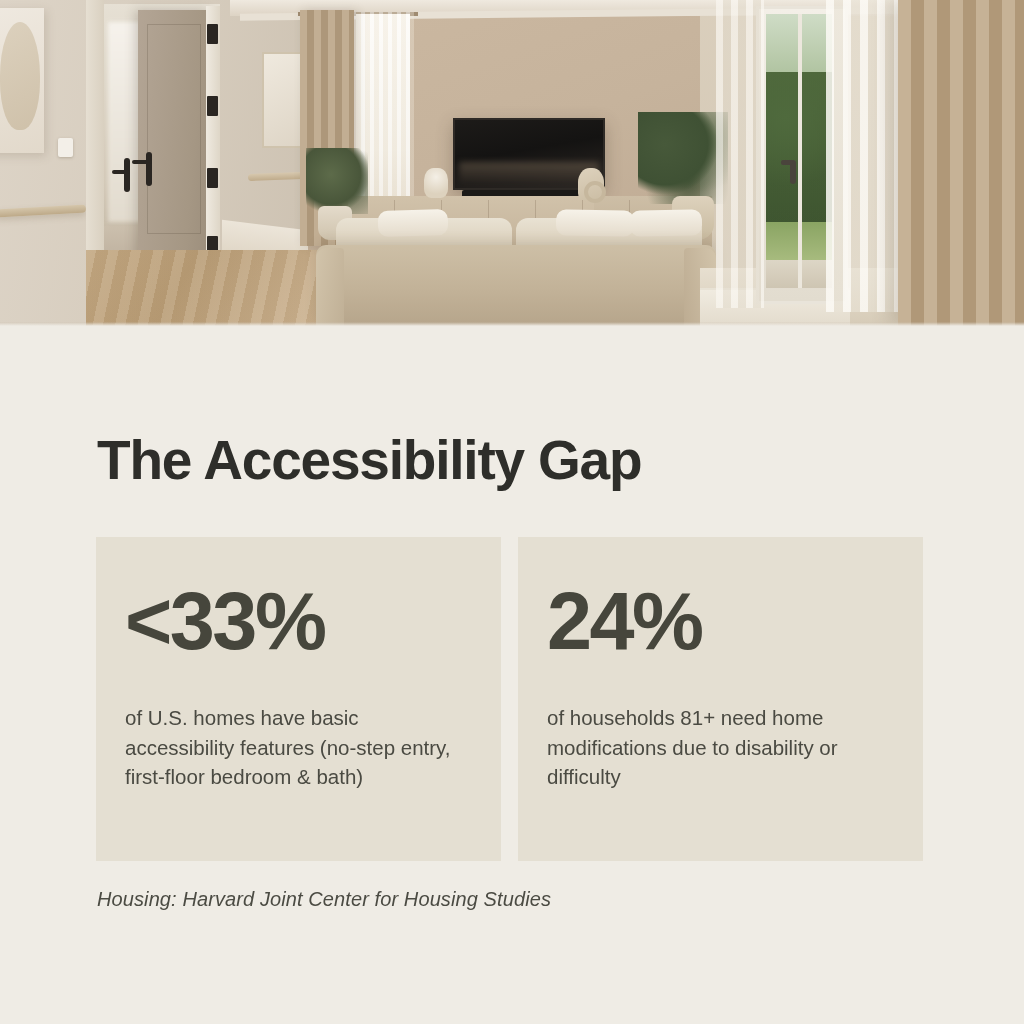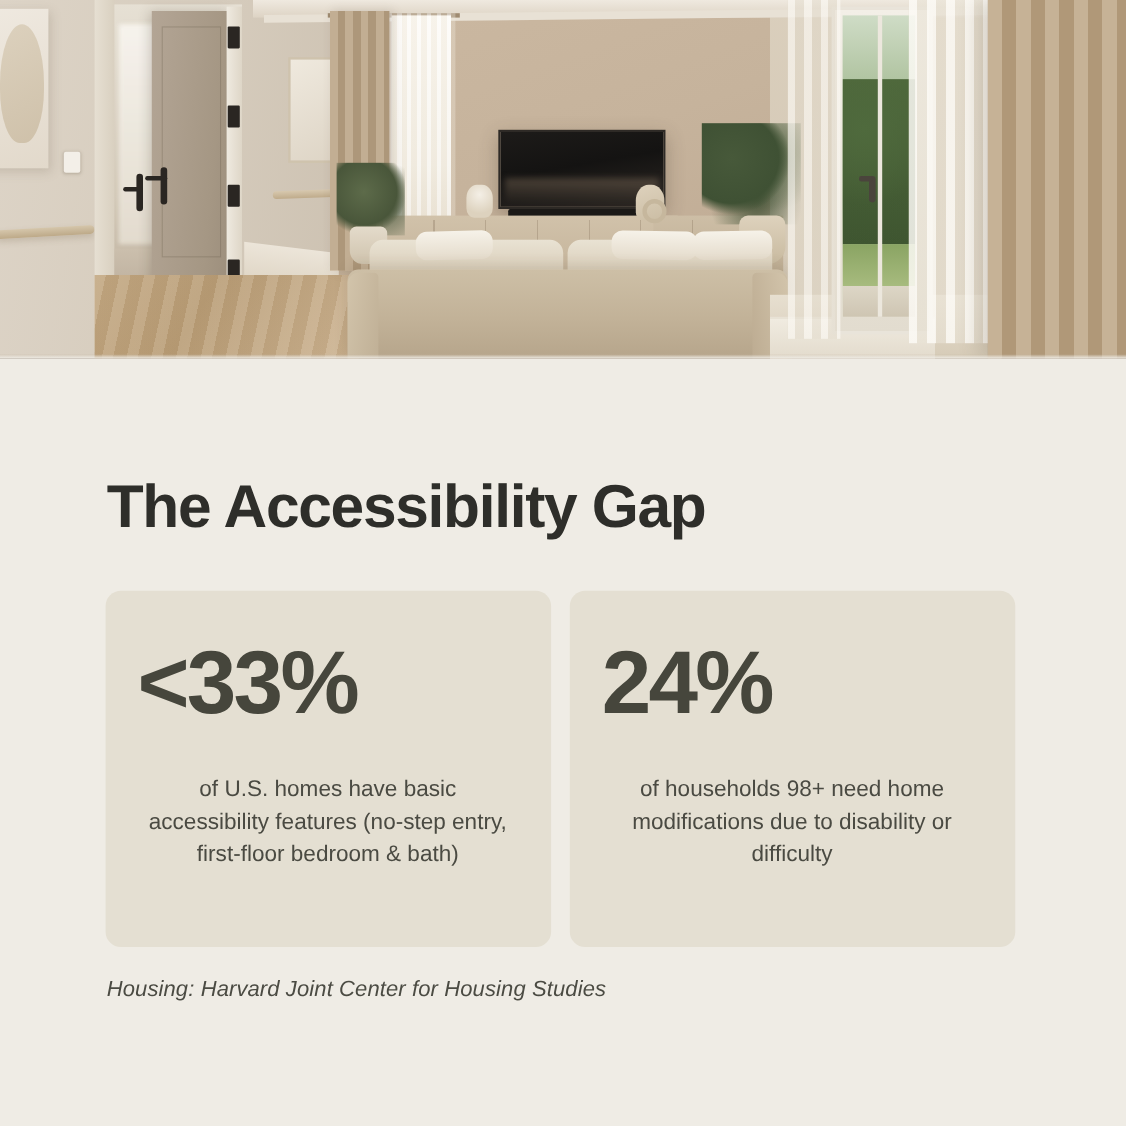--- a/index.html
+++ b/index.html
@@ -358,38 +358,36 @@
     width: 832px; height: 324px;
     display: flex;
     gap: 17px;
   }
   .stat-card {
     width: 405px;
     height: 324px;
     background: #e4dfd2;
     box-sizing: border-box;
     padding: 44px 30px 0 29px;
-    border-radius: 14px;
   }
   .stat-value {
     margin: 0;
     font-size: 81px;
     font-weight: 700;
     letter-spacing: -2.5px;
     color: #46463c;
     line-height: 1;
   }
   .stat-desc {
     margin: 41px 0 0 0;
     font-size: 20.5px;
     font-weight: 400;
     line-height: 1.45;
     color: #4a4a42;
     max-width: 352px;
-    text-align: center;
   }
   .source {
     position: absolute;
     left: 97px; top: 562px;
     margin: 0;
     font-size: 20px;
     font-style: italic;
     color: #4b4b43;
     letter-spacing: .1px;
   }
@@ -479,21 +477,21 @@
 
     <div class="cards">
 
       <div class="stat-card">
         <p class="stat-value">&lt;33%</p>
         <p class="stat-desc">of U.S. homes have basic accessibility features (no-step entry, first-floor bedroom &amp; bath)</p>
       </div>
 
       <div class="stat-card">
         <p class="stat-value">24%</p>
-        <p class="stat-desc">of households 98+ need home modifications due to disability or difficulty</p>
+        <p class="stat-desc">of households 81+ need home modifications due to disability or difficulty</p>
       </div>
 
     </div>
 
     <p class="source">Housing: Harvard Joint Center for Housing Studies</p>
   </div>
 
 </div>
 
 </body></html>

